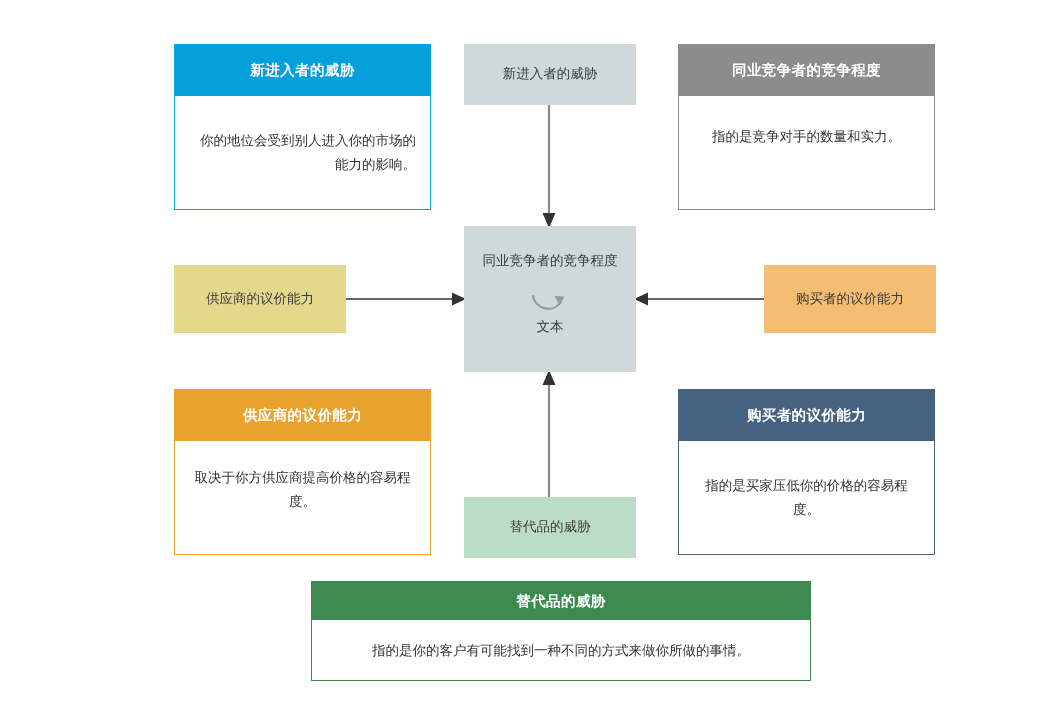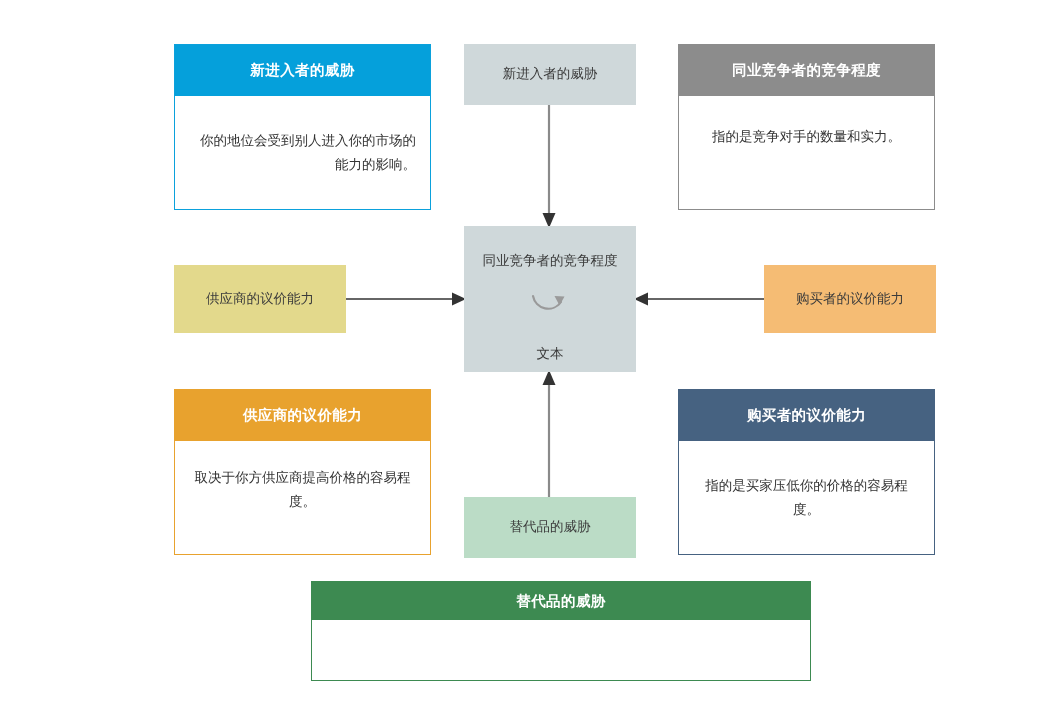--- a/index.html
+++ b/index.html
@@ -94,21 +94,21 @@
     color: #3b3b3b;
     text-align: center;
   }
   #hub .hub-icon {
     margin-top: 14px;
     width: 46px;
     height: 34px;
   }
   #hub .hub-sub {
     position: absolute;
-    bottom: 9px;
+    bottom: 36px;
     left: 0;
     right: 0;
     text-align: center;
     font-size: 13.5px;
     color: #3b3b3b;
   }
 
   
   .conn {
     position: absolute;
@@ -204,15 +204,18 @@
     </div>
     <div class="card-body" style="height:114px;justify-content:flex-end;">
       <span>指的是买家压低你的价格的容易程度。</span>
     </div>
   </div>
 
   <div class="card green" style="left:311px; top:581px; width:500px; height:100px;">
     <div class="card-header" style="height:38px;">
       <span>替代品的威胁</span>
     </div>
+    <div class="card-body" style="height:61px;">
+      <span>指的是你的客户有可能找到一种不同的方式来做你所做的事情。</span>
+    </div>
   </div>
 
 </div>
 
 </body></html>

